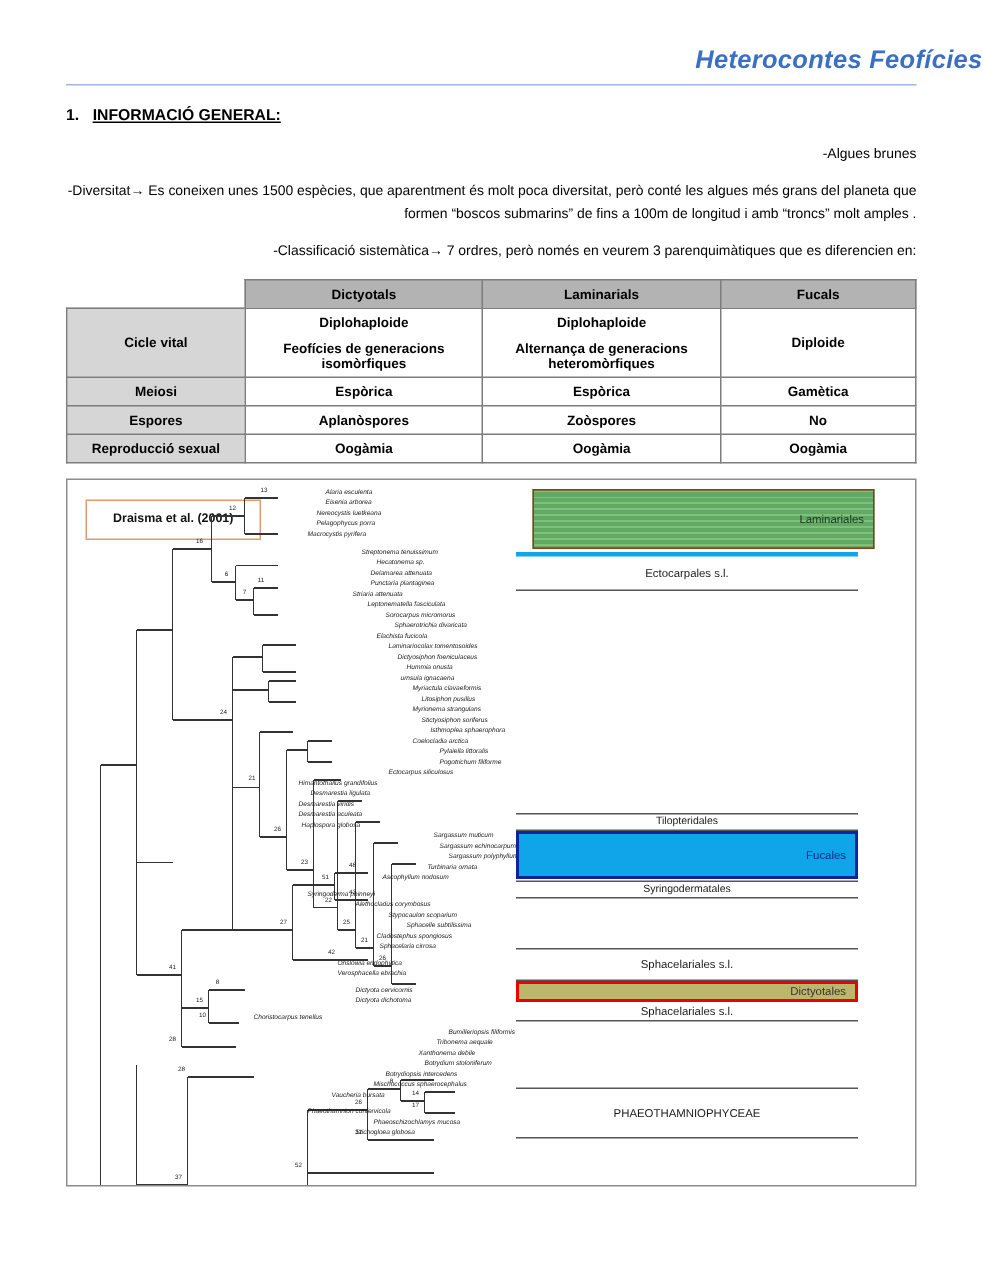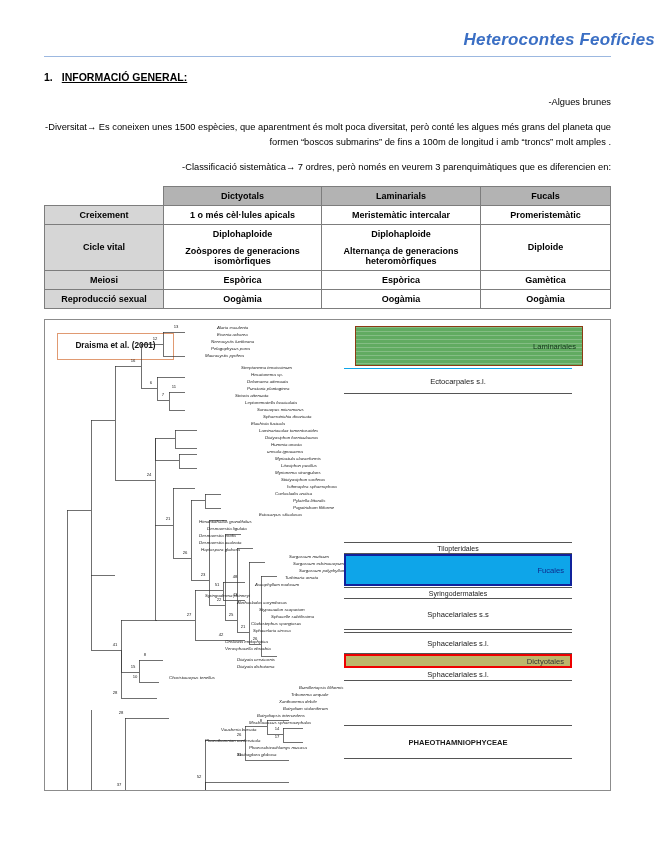--- a/index.html
+++ b/index.html
@@ -99,42 +99,42 @@
           <col class="c3">
         </colgroup>
       <tbody>
           <tr>
         <td class="blank"></td>
         <th>Dictyotals</th>
         <th>Laminarials</th>
         <th>Fucals</th>
       </tr>
       <tr>
-        <td class="rowhead">Creixement</td>
-        <td class="cell">1 o més cèl·lules apicals</td>
-        <td class="cell">Meristemàtic intercalar</td>
-        <td class="cell">Promeristemàtic</td>
-      </tr>
-      <tr>
         <td class="rowhead">Cicle vital</td>
         <td class="cell">
           <div>Diplohaploide</div>
-          <div class="line2">Zoòspores de generacions isomòrfiques</div>
+          <div class="line2">Feofícies de generacions isomòrfiques</div>
         </td>
         <td class="cell">
           <div>Diplohaploide</div>
           <div class="line2">Alternança de generacions heteromòrfiques</div>
         </td>
         <td class="cell">Diploide</td>
       </tr>
       <tr>
         <td class="rowhead">Meiosi</td>
         <td class="cell">Espòrica</td>
         <td class="cell">Espòrica</td>
         <td class="cell">Gamètica</td>
+      </tr>
+      <tr>
+        <td class="rowhead">Espores</td>
+        <td class="cell">Aplanòspores</td>
+        <td class="cell">Zoòspores</td>
+        <td class="cell">No</td>
       </tr>
       <tr>
         <td class="rowhead">Reproducció sexual</td>
         <td class="cell">Oogàmia</td>
         <td class="cell">Oogàmia</td>
         <td class="cell">Oogàmia</td>
       </tr>
     </tbody>
       </table>
   </div>
@@ -487,54 +487,51 @@
         <div class="taxon" style="left:12px;top:415px">Phaeothamnion confervicola</div>
         <div class="taxon" style="left:56px;top:422px">Phaeoschizochlamys mucosa</div>
         <div class="taxon" style="left:44px;top:429px">Stichogloea globosa</div>
       </div>
 
       <div class="cl box-green" style="left:310px;top:6px;width:228px;height:40px;">
         <span class="hatch"></span>
         <span class="lbl">Laminariales</span>
       </div>
 
-      <div class="cl" style="left:299px;top:48px;width:228px;height:26px;border-top:1px solid #0ea5e9;border-bottom:1px solid #555;">
+      <div class="cl" style="left:299px;top:48px;width:228px;height:26px;border-top:3px solid #0ea5e9;border-bottom:1px solid #555;">
         <span class="lbl" style="right:auto;left:0;width:100%;text-align:center;">Ectocarpales s.l.</span>
       </div>
 
 
       <div class="cl" style="left:299px;top:222px;width:228px;height:12px;border-top:1px solid #555;border-bottom:1px solid #555;">
         <span class="lbl" style="right:auto;left:0;width:100%;text-align:center;font-size:7px;">Tilopteridales</span>
       </div>
 
       <div class="cl box-blue" style="left:299px;top:234px;width:228px;height:32px;">
         <span class="lbl">Fucales</span>
       </div>
 
       <div class="cl" style="left:299px;top:267px;width:228px;height:12px;border-top:1px solid #555;border-bottom:1px solid #555;">
         <span class="lbl" style="right:auto;left:0;width:100%;text-align:center;font-size:7px;">Syringodermatales</span>
       </div>
 
-      <div class="cl" style="left:299px;top:280px;width:228px;height:30px;border-bottom:1px solid #555;">
-        <span class="lbl" style="right:auto;left:0;width:100%;text-align:center;">Sphacelariales s.s</span>
-      </div>
 
       <div class="cl" style="left:299px;top:312px;width:228px;height:22px;border-top:1px solid #555;border-bottom:1px solid #555;">
         <span class="lbl" style="right:auto;left:0;width:100%;text-align:center;">Sphacelariales s.l.</span>
       </div>
 
       <div class="cl box-olive" style="left:299px;top:334px;width:228px;height:14px;">
         <span class="lbl">Dictyotales</span>
       </div>
 
       <div class="cl" style="left:299px;top:349px;width:228px;height:12px;border-bottom:1px solid #555;">
         <span class="lbl" style="right:auto;left:0;width:100%;text-align:center;">Sphacelariales s.l.</span>
       </div>
 
 
       <div class="cl sc" style="left:299px;top:405px;width:228px;height:34px;border-top:1px solid #555;border-bottom:1px solid #555;">
-        <span class="lbl" style="right:auto;left:0;width:100%;text-align:center;font-weight:bold;">PHAEOTHAMNIOPHYCEAE</span>
+        <span class="lbl" style="right:auto;left:0;width:100%;text-align:center;">PHAEOTHAMNIOPHYCEAE</span>
       </div>
 
     </div>
   </div>
 
 </div>
 
 </body></html>

